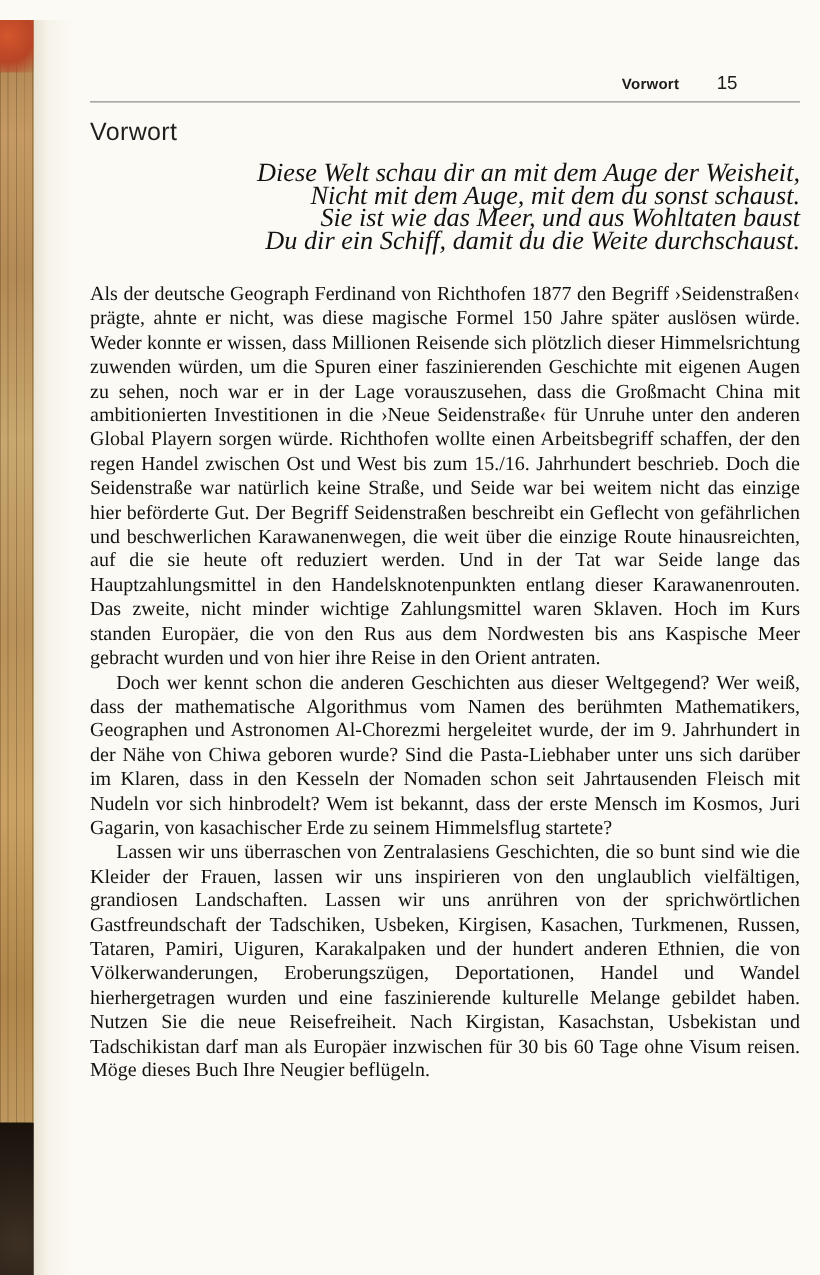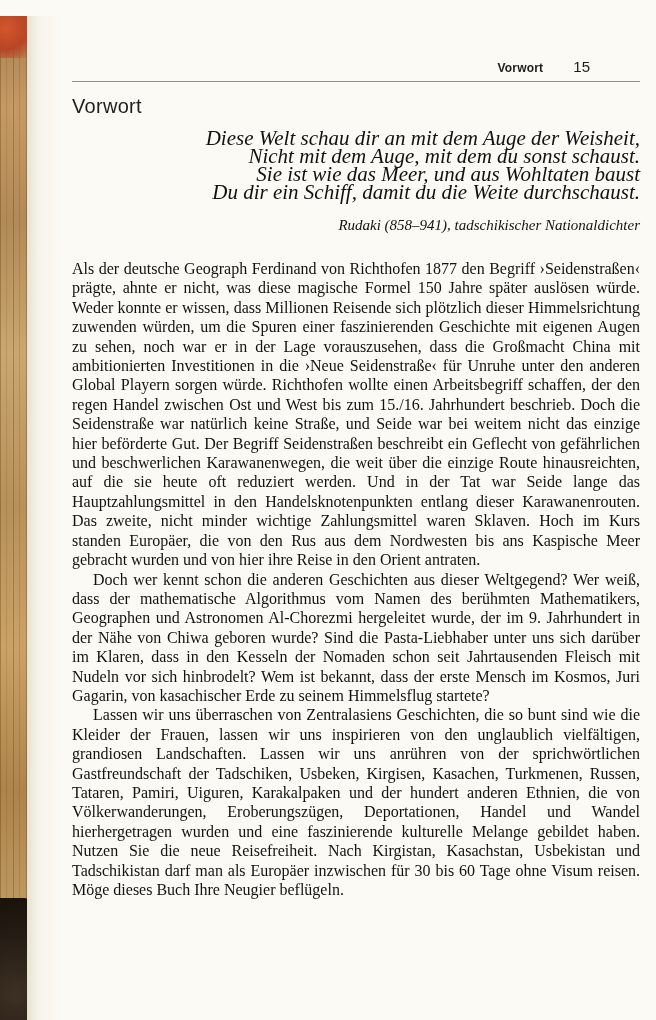--- a/index.html
+++ b/index.html
@@ -149,21 +149,20 @@
 
     <h1 class="chapter-title">Vorwort</h1>
 
     <div class="epigraph">
       <div>Diese Welt schau dir an mit dem Auge der Weisheit,</div>
       <div>Nicht mit dem Auge, mit dem du sonst schaust.</div>
       <div>Sie ist wie das Meer, und aus Wohltaten baust</div>
       <div>Du dir ein Schiff, damit du die Weite durchschaust.</div>
     </div>
 
-    <div class="epigraph-attribution">Rudaki (858–941), tadschikischer Nationaldichter</div>
 
     <div class="body-text">
       <p lang="de">Als der deutsche Geograph Ferdinand von Richthofen 1877 den Begriff ›Seidenstraßen‹ prägte, ahnte er nicht, was diese magische Formel 150 Jahre später auslösen würde. Weder konnte er wissen, dass Millionen Reisende sich plötzlich dieser Himmelsrichtung zuwenden würden, um die Spuren einer faszinierenden Geschichte mit eigenen Augen zu sehen, noch war er in der Lage vorauszusehen, dass die Großmacht China mit ambitionierten Investitionen in die ›Neue Seidenstraße‹ für Unruhe unter den anderen Global Playern sorgen würde. Richthofen wollte einen Arbeitsbegriff schaffen, der den regen Handel zwischen Ost und West bis zum 15./16. Jahrhundert beschrieb. Doch die Seidenstraße war natürlich keine Straße, und Seide war bei weitem nicht das einzige hier beförderte Gut. Der Begriff Seidenstraßen beschreibt ein Geflecht von gefährlichen und beschwerlichen Karawanenwegen, die weit über die einzige Route hinausreichten, auf die sie heute oft reduziert werden. Und in der Tat war Seide lange das Hauptzahlungsmittel in den Handelsknotenpunkten entlang dieser Karawanenrouten. Das zweite, nicht minder wichtige Zahlungsmittel waren Sklaven. Hoch im Kurs standen Europäer, die von den Rus aus dem Nordwesten bis ans Kaspische Meer gebracht wurden und von hier ihre Reise in den Orient antraten.</p>
       <p lang="de">Doch wer kennt schon die anderen Geschichten aus dieser Weltgegend? Wer weiß, dass der mathematische Algorithmus vom Namen des berühmten Mathematikers, Geographen und Astronomen Al-Chorezmi hergeleitet wurde, der im 9. Jahrhundert in der Nähe von Chiwa geboren wurde? Sind die Pasta-Liebhaber unter uns sich darüber im Klaren, dass in den Kesseln der Nomaden schon seit Jahrtausenden Fleisch mit Nudeln vor sich hinbrodelt? Wem ist bekannt, dass der erste Mensch im Kosmos, Juri Gagarin, von kasachischer Erde zu seinem Himmelsflug startete?</p>
       <p lang="de">Lassen wir uns überraschen von Zentralasiens Geschichten, die so bunt sind wie die Kleider der Frauen, lassen wir uns inspirieren von den unglaublich vielfältigen, grandiosen Landschaften. Lassen wir uns anrühren von der sprichwörtlichen Gastfreundschaft der Tadschiken, Usbeken, Kirgisen, Kasachen, Turkmenen, Russen, Tataren, Pamiri, Uiguren, Karakalpaken und der hundert anderen Ethnien, die von Völkerwanderungen, Eroberungszügen, Deportationen, Handel und Wandel hierhergetragen wurden und eine faszinierende kulturelle Melange gebildet haben. Nutzen Sie die neue Reisefreiheit. Nach Kirgistan, Kasachstan, Usbekistan und Tadschikistan darf man als Europäer inzwischen für 30 bis 60 Tage ohne Visum reisen. Möge dieses Buch Ihre Neugier beflügeln.</p>
     </div>
 
   </div>
 </div>
 

